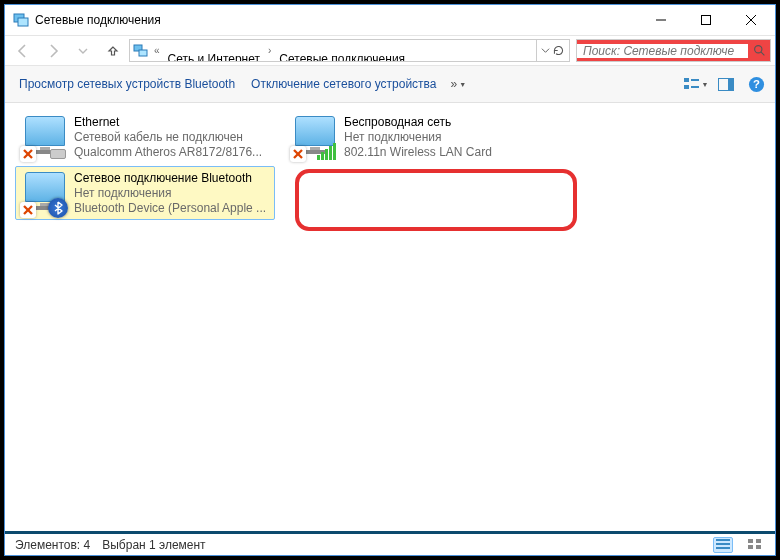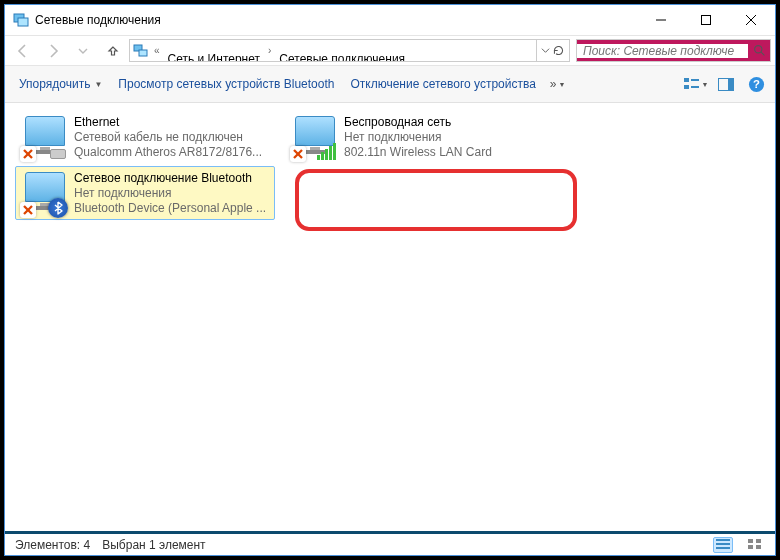--- a/index.html
+++ b/index.html
@@ -13,21 +13,21 @@
 .winbtn svg { width:10px; height:10px; }
 .addrbar { height:31px; border-top:1px solid #e5e5e5; border-bottom:1px solid #e5e5e5; display:flex; align-items:center; padding:0 4px; gap:2px; }
 .navbtn { width:28px; height:24px; display:flex; align-items:center; justify-content:center; border-radius:2px; color:#bbb; }
 .navbtn.enabled { color:#555; }
 .crumb-box { flex:1; height:23px; border:1px solid #ccc; display:flex; align-items:center; min-width:0; background:#fff; }
 .crumb-icon { width:22px; display:flex; align-items:center; justify-content:center; }
 .crumb-wrap { display:flex; align-items:center; height:100%; flex:1; min-width:0; overflow:hidden; }
 .crumb { font-size:12px; color:#000; padding:0 6px; display:flex; align-items:center; height:100%; white-space:nowrap;margin-top:16px; }
 .crumb-sep { color:#666; font-size:10px; padding:0 2px; display:flex; align-items:center; }
 .crumb-tail { display:flex; align-items:center; height:100%; border-left:1px solid #ccc; padding:0 4px; gap:2px; }
-.searchbox { width:195px; height:23px; border:1px solid #ccc; display:flex; align-items:center; margin-left:4px; background:#be185d; }
+.searchbox { width:195px; height:23px; border:1px solid #ccc; display:flex; align-items:center; margin-left:4px; background:#ef4444; }
 .searchbox input { flex:1; border:none; outline:none; font-size:12px; padding:0 6px; color:#777; font-style:italic; }
 .search-icn { width:22px; display:flex; align-items:center; justify-content:center; color:#555; }
 .toolbar { height:37px; background:#f7f7f7; border-bottom:1px solid #e1e1e1; display:flex; align-items:center; padding:0 6px; }
 .tbtn { font-size:12px; color:#1a4f9c; padding:0 8px; height:30px; display:flex; align-items:center; gap:4px; border-radius:2px; white-space:nowrap; }
 .tbtn .dd { font-size:8px; color:#555; }
 .tools-right { margin-left:auto; display:flex; align-items:center; gap:4px; }
 .icobtn { width:26px; height:26px; display:flex; align-items:center; justify-content:center; color:#555; border-radius:2px; }
 .icobtn .dd { font-size:7px; margin-left:2px; }
 .chevbtn { font-size:12px; color:#555; padding:0 6px; display:flex; align-items:center; gap:2px; }
 .content { position:absolute; left:0; right:0; top:99px; bottom:24px; padding:6px 10px; display:flex; flex-wrap:wrap; align-content:flex-start; gap:2px 10px; }
@@ -144,24 +144,20 @@
       <span class="search-icn">
           <svg width="13" height="13" viewBox="0 0 16 16">
             <circle cx="6.5" cy="6.5" r="4.5" fill="none" stroke="#555" stroke-width="1.4"></circle>
             <line x1="10" y1="10" x2="14" y2="14" stroke="#555" stroke-width="1.4"></line>
           </svg>
         </span>
     </div>
   </div>
 
   <div class="toolbar">
-    <div class="tbtn">
-        <span>Упорядочить</span>
-        <span class="dd">▼</span>
-      </div>
     <div class="tbtn">Просмотр сетевых устройств Bluetooth</div>
     <div class="tbtn">Отключение сетевого устройства</div>
     <div class="chevbtn">
         <span>»</span>
         <span class="dd" style="font-size:7px">▼</span>
       </div>
     <div class="tools-right">
       <div class="icobtn">
         <svg width="16" height="14" viewBox="0 0 16 14">
             <rect x="0" y="1" width="5" height="4" fill="#3a8bc4"></rect>

